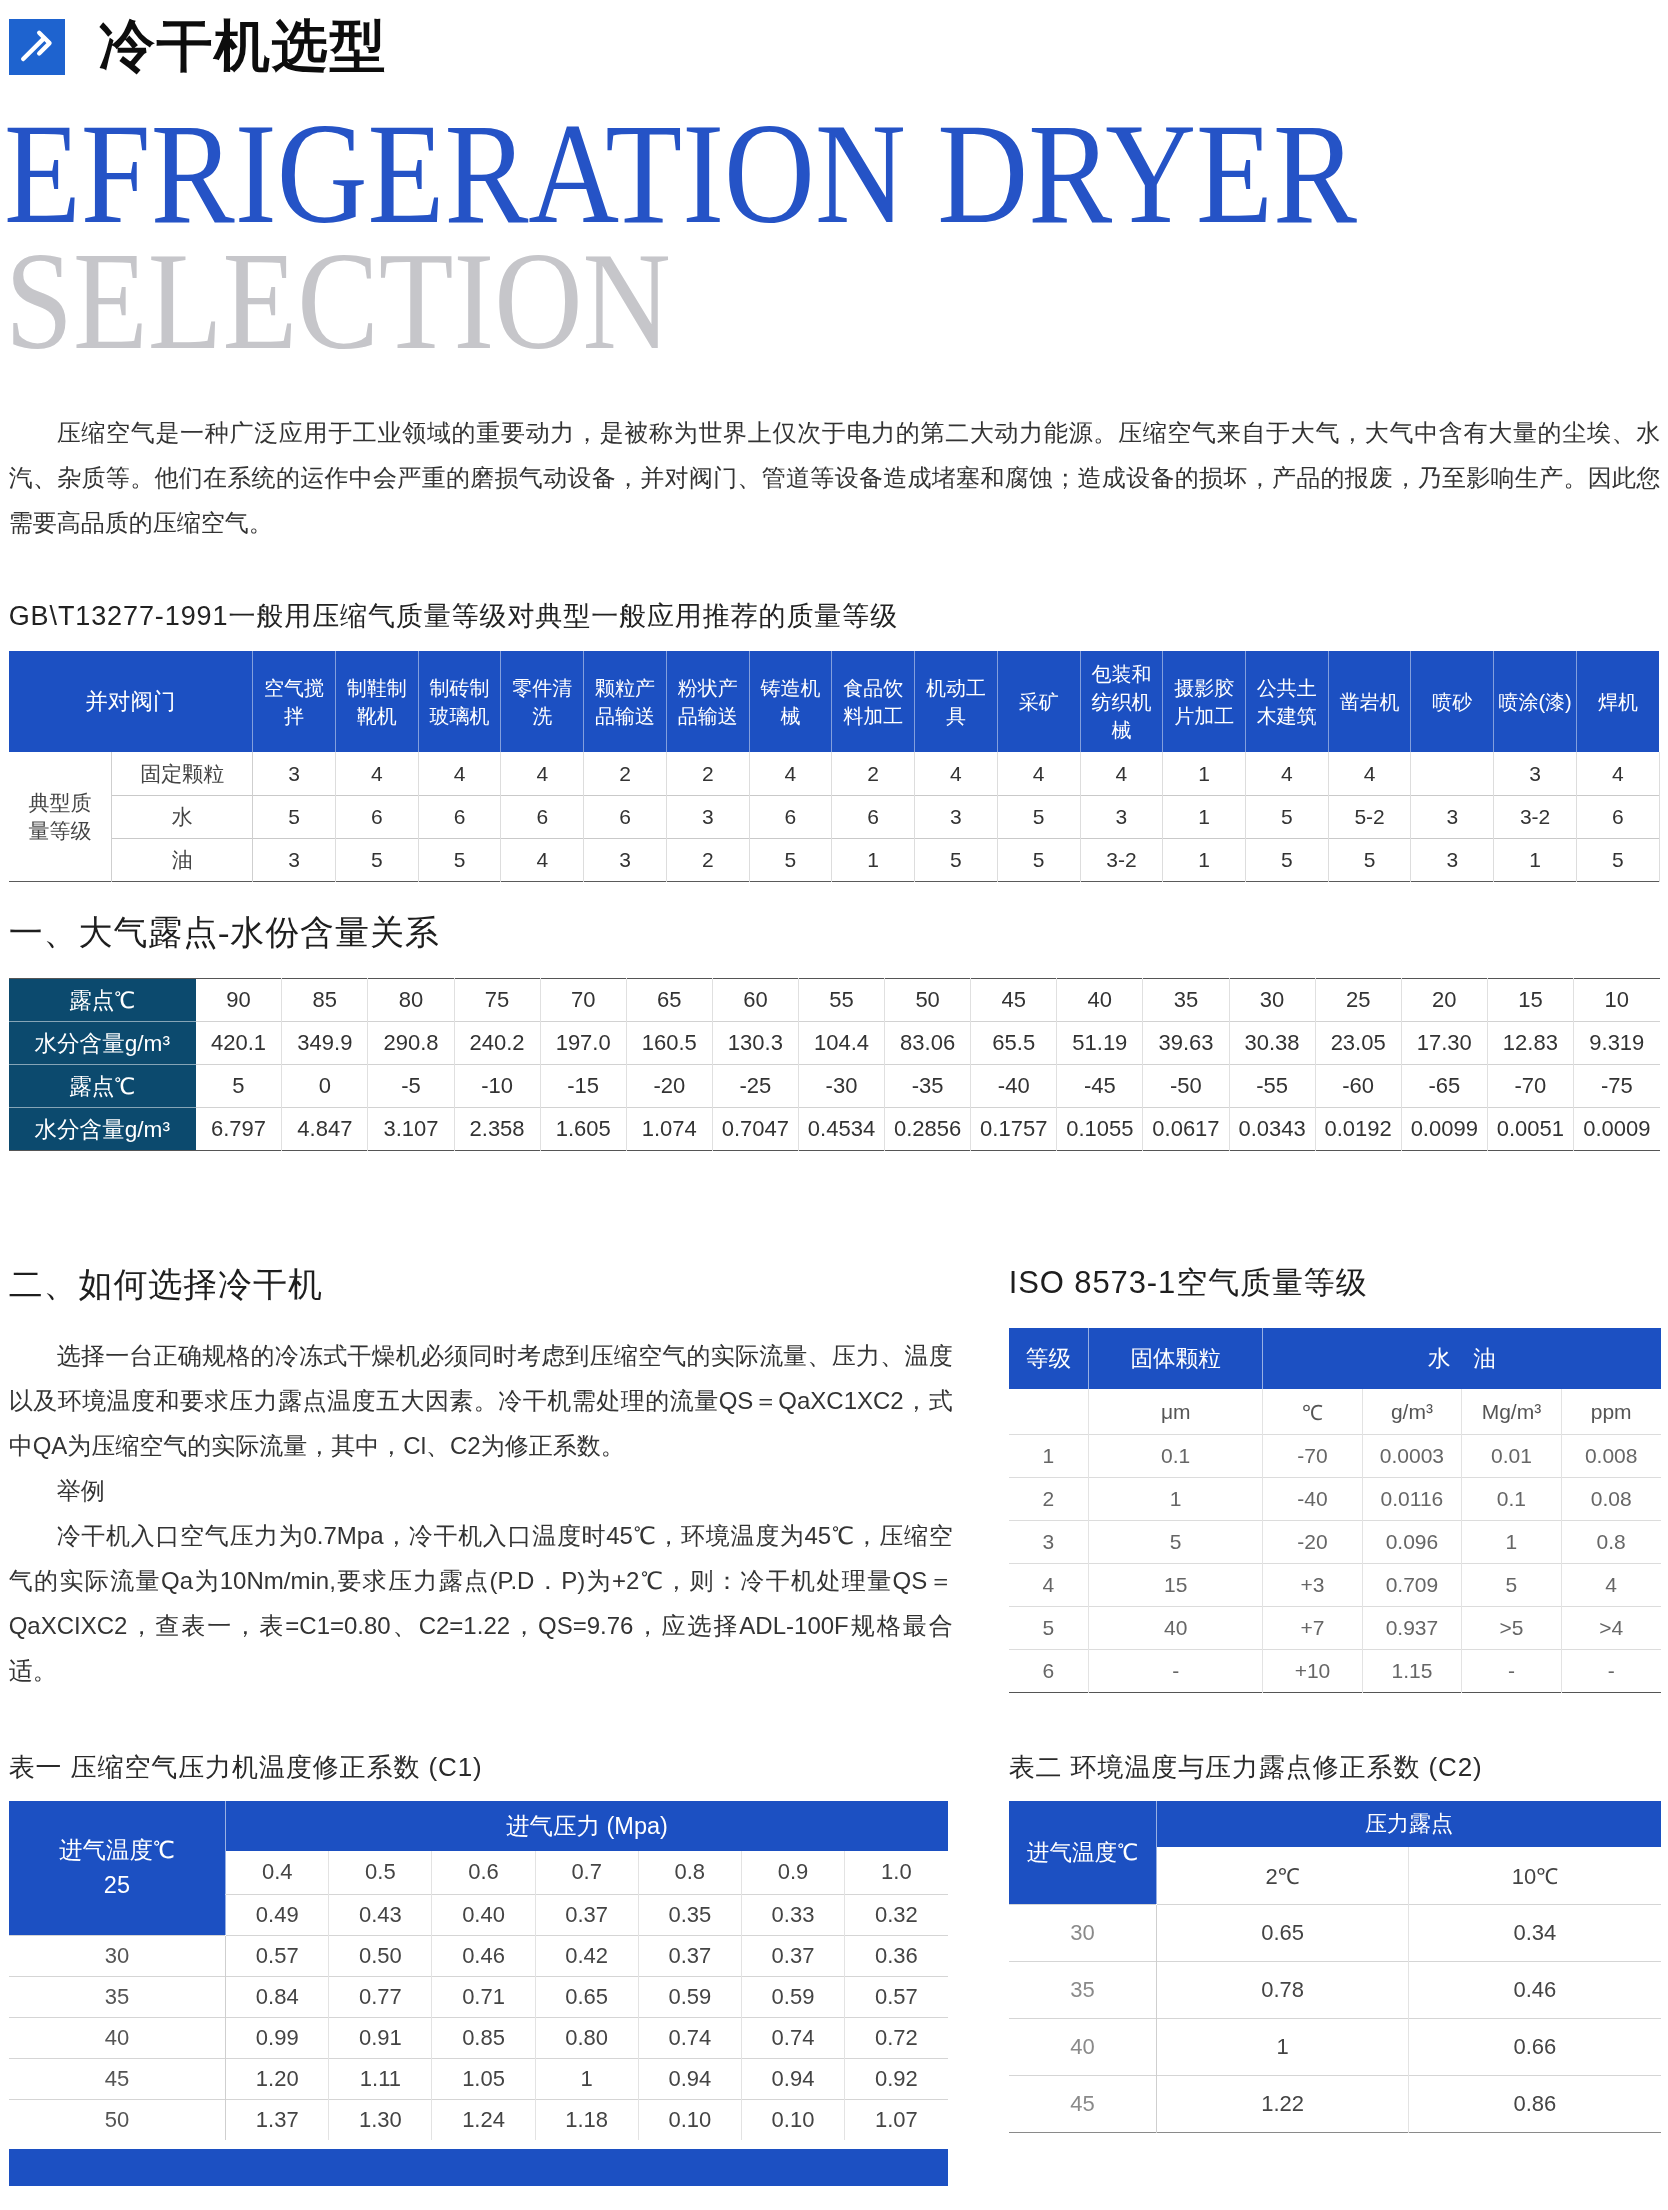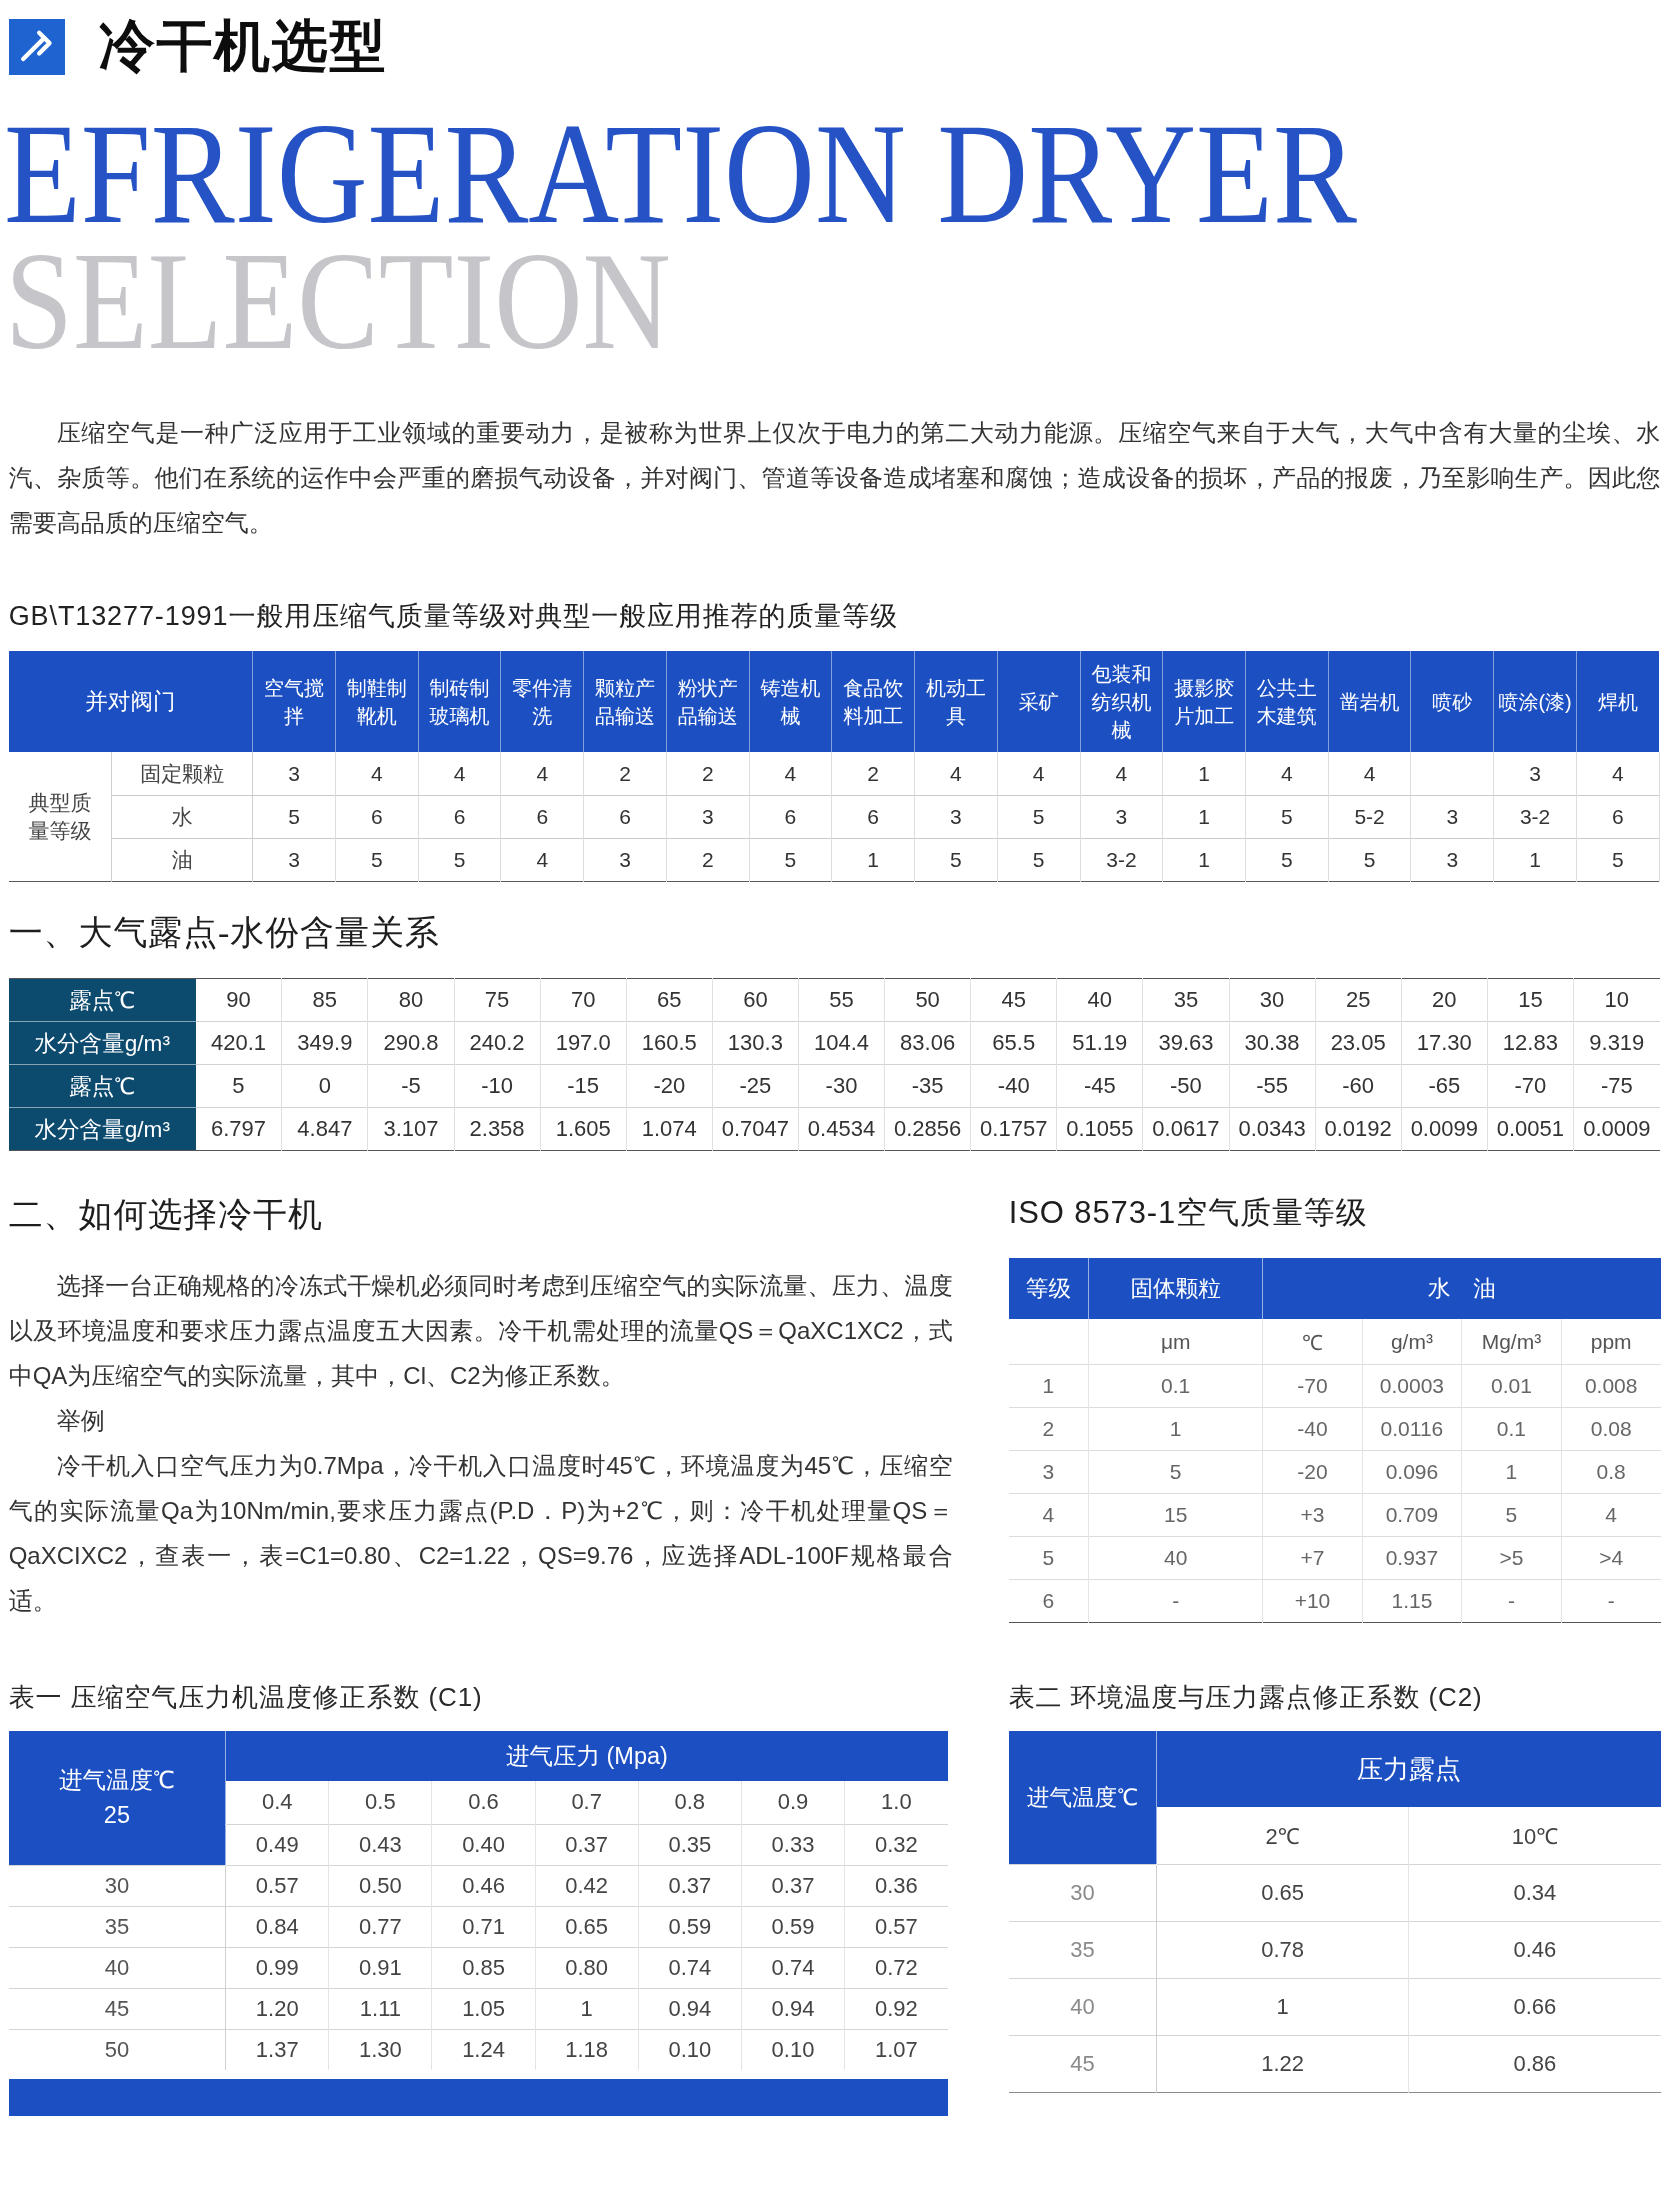--- a/index.html
+++ b/index.html
@@ -44,21 +44,21 @@
 
   
   .dew-table { width:1651px; margin-top:22.6px; border-top:1.7px solid #555; border-bottom:1.7px solid #555; }
   .dew-table th.lbl { background:#0c4a6e; color:#fff; font-size:22.6px; font-weight:500; border-top:0.9px solid rgba(255,255,255,.5); }
   .dew-table tr:first-child th.lbl { border-top:none; }
   .dew-table td { font-size:22px; color:#333; height:43px; border-top:0.9px solid #d2d2d2; border-right:0.9px solid #e0e0e0; }
   .dew-table tr:first-child td { border-top:none; }
   .dew-table td:last-child { border-right:none; }
 
   
-  .cols { display:flex; margin-top:41px; }
+  .cols { display:flex; margin-top:111px; }
   .col-l { width:944px; flex:0 0 auto; }
   .col-r { margin-left:56px; flex:1; }
   .sec2 p { font-size:24px; line-height:1.87; color:#333; text-indent:2em; text-align:justify; }
   .sec2 p.first { margin-top:26px; }
 
   
   .iso-title { font-size:31px; font-weight:500; color:#1e1e1e; letter-spacing:0.9px; }
   .iso-table { width:652px; margin-top:24px; border-bottom:1.7px solid #555; }
   .iso-table th.bh { background:#1c50c2; color:#fff; font-size:22.6px; font-weight:500; height:61px;
                      border-right:1.7px solid rgba(255,255,255,.55); }
@@ -77,21 +77,21 @@
   .c1-table th.bh { background:#1c50c2; color:#fff; font-size:23.5px; font-weight:500; height:50px; }
   .c1-table td, .c1-table th.tmp { height:41px; font-size:22px; color:#444; border-top:0.9px solid #d5d5d5; border-right:0.9px solid #e3e3e3; }
   .c1-table td:last-child { border-right:none; }
   .c1-table th.tmp { color:#555; border-right:0.9px solid #cfcfcf; }
   .c1-table tr.ph td { border-top:none; height:43px; }
   .c1-strip { width:939px; height:37px; background:#1c50c2; margin-top:8.7px; }
 
   .c2-table { width:652px; margin-top:15.6px; }
   .c2-table th.corner { background:#1c50c2; color:#fff; width:148px; font-size:22.6px; font-weight:500;
                         border-right:1.7px solid rgba(255,255,255,.55); }
-  .c2-table th.bh { background:#1c50c2; color:#fff; font-size:26px; font-weight:500; height:76px; }
+  .c2-table th.bh { background:#1c50c2; color:#fff; font-size:22px; font-weight:500; height:46px; }
   .c2-table td, .c2-table th.tmp { height:57px; font-size:22px; color:#444; border-top:0.9px solid #d5d5d5; border-right:0.9px solid #e3e3e3; }
   .c2-table td:last-child { border-right:none; }
   .c2-table th.tmp { color:#8a8a8a; border-right:0.9px solid #cfcfcf; }
   .c2-table tr.ph td { border-top:none; color:#444; }
   .c2-table { border-bottom:0.9px solid #8a8a8a; }
 </style>
 </head>
 <body>
 
 <div class="page">

